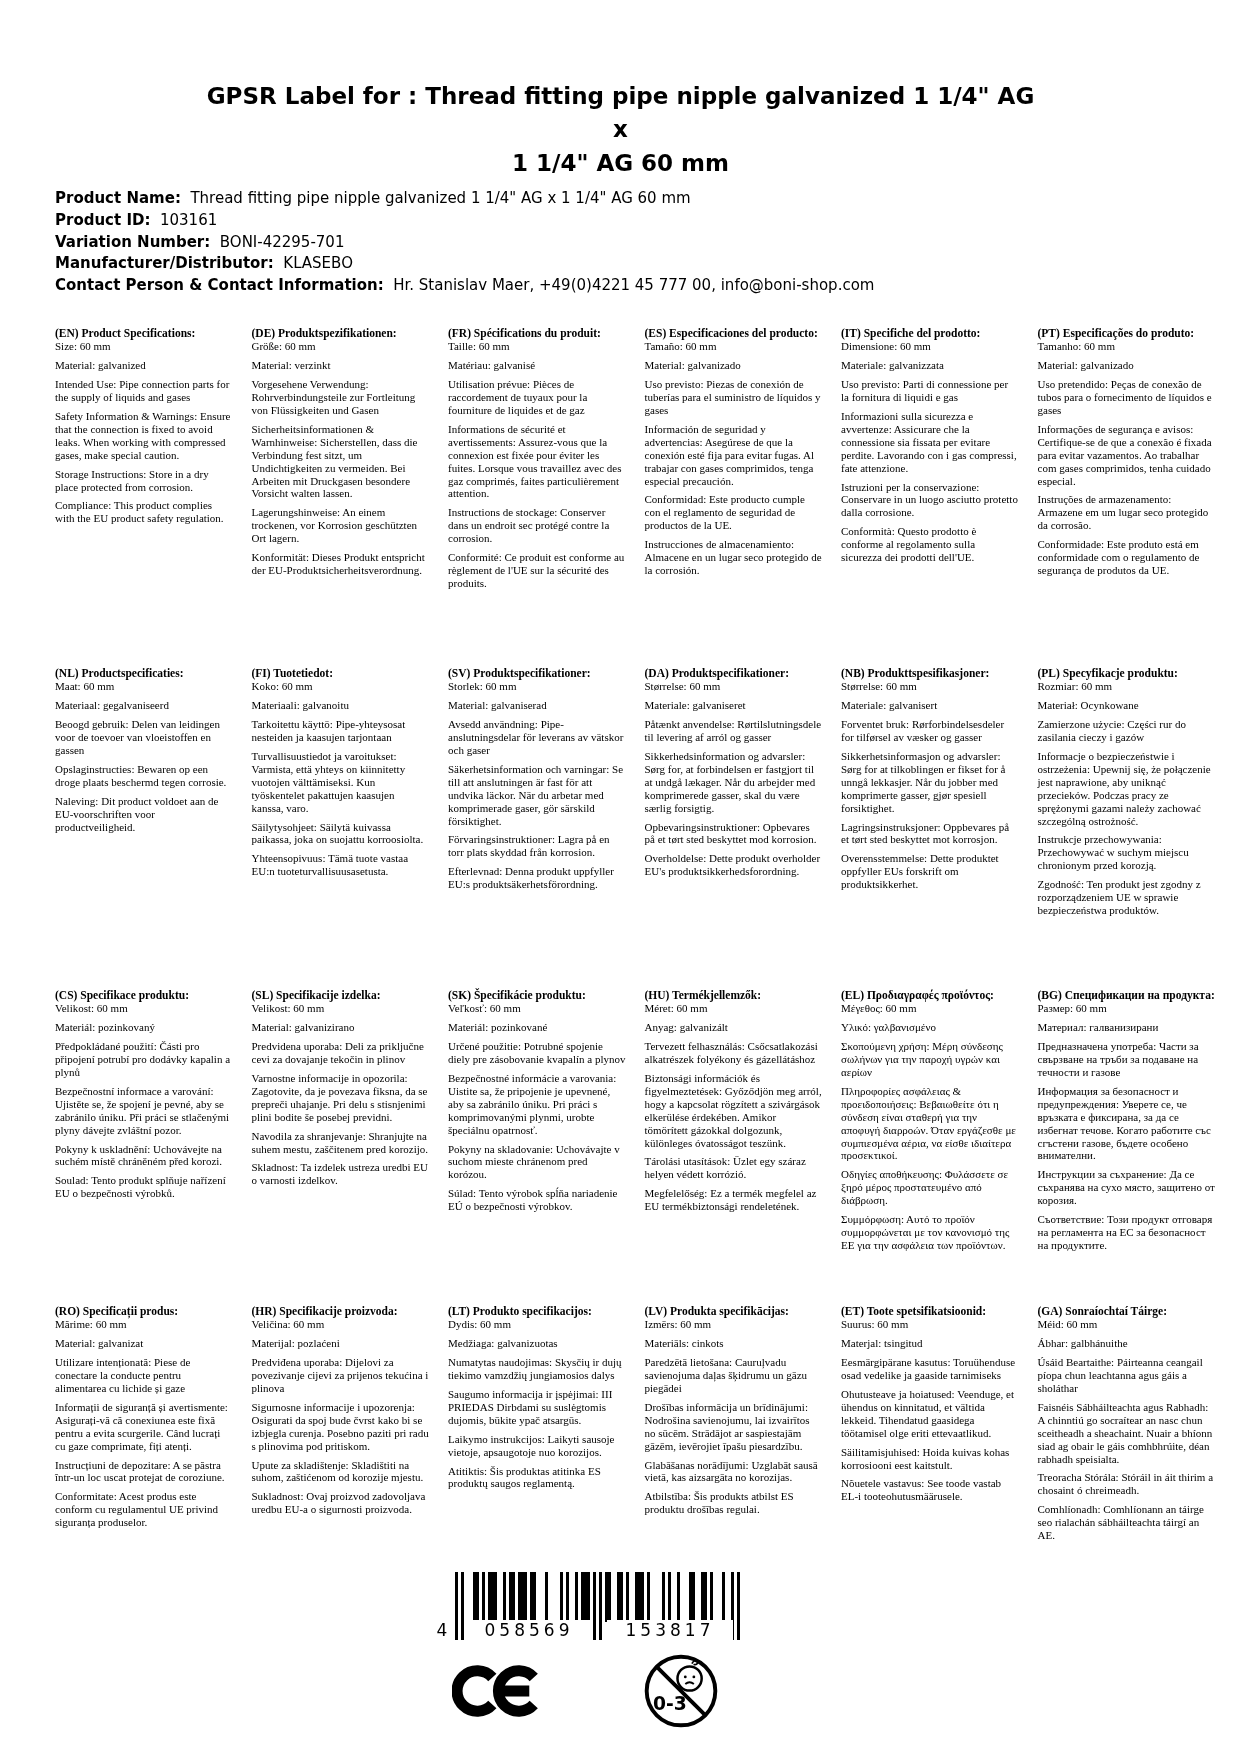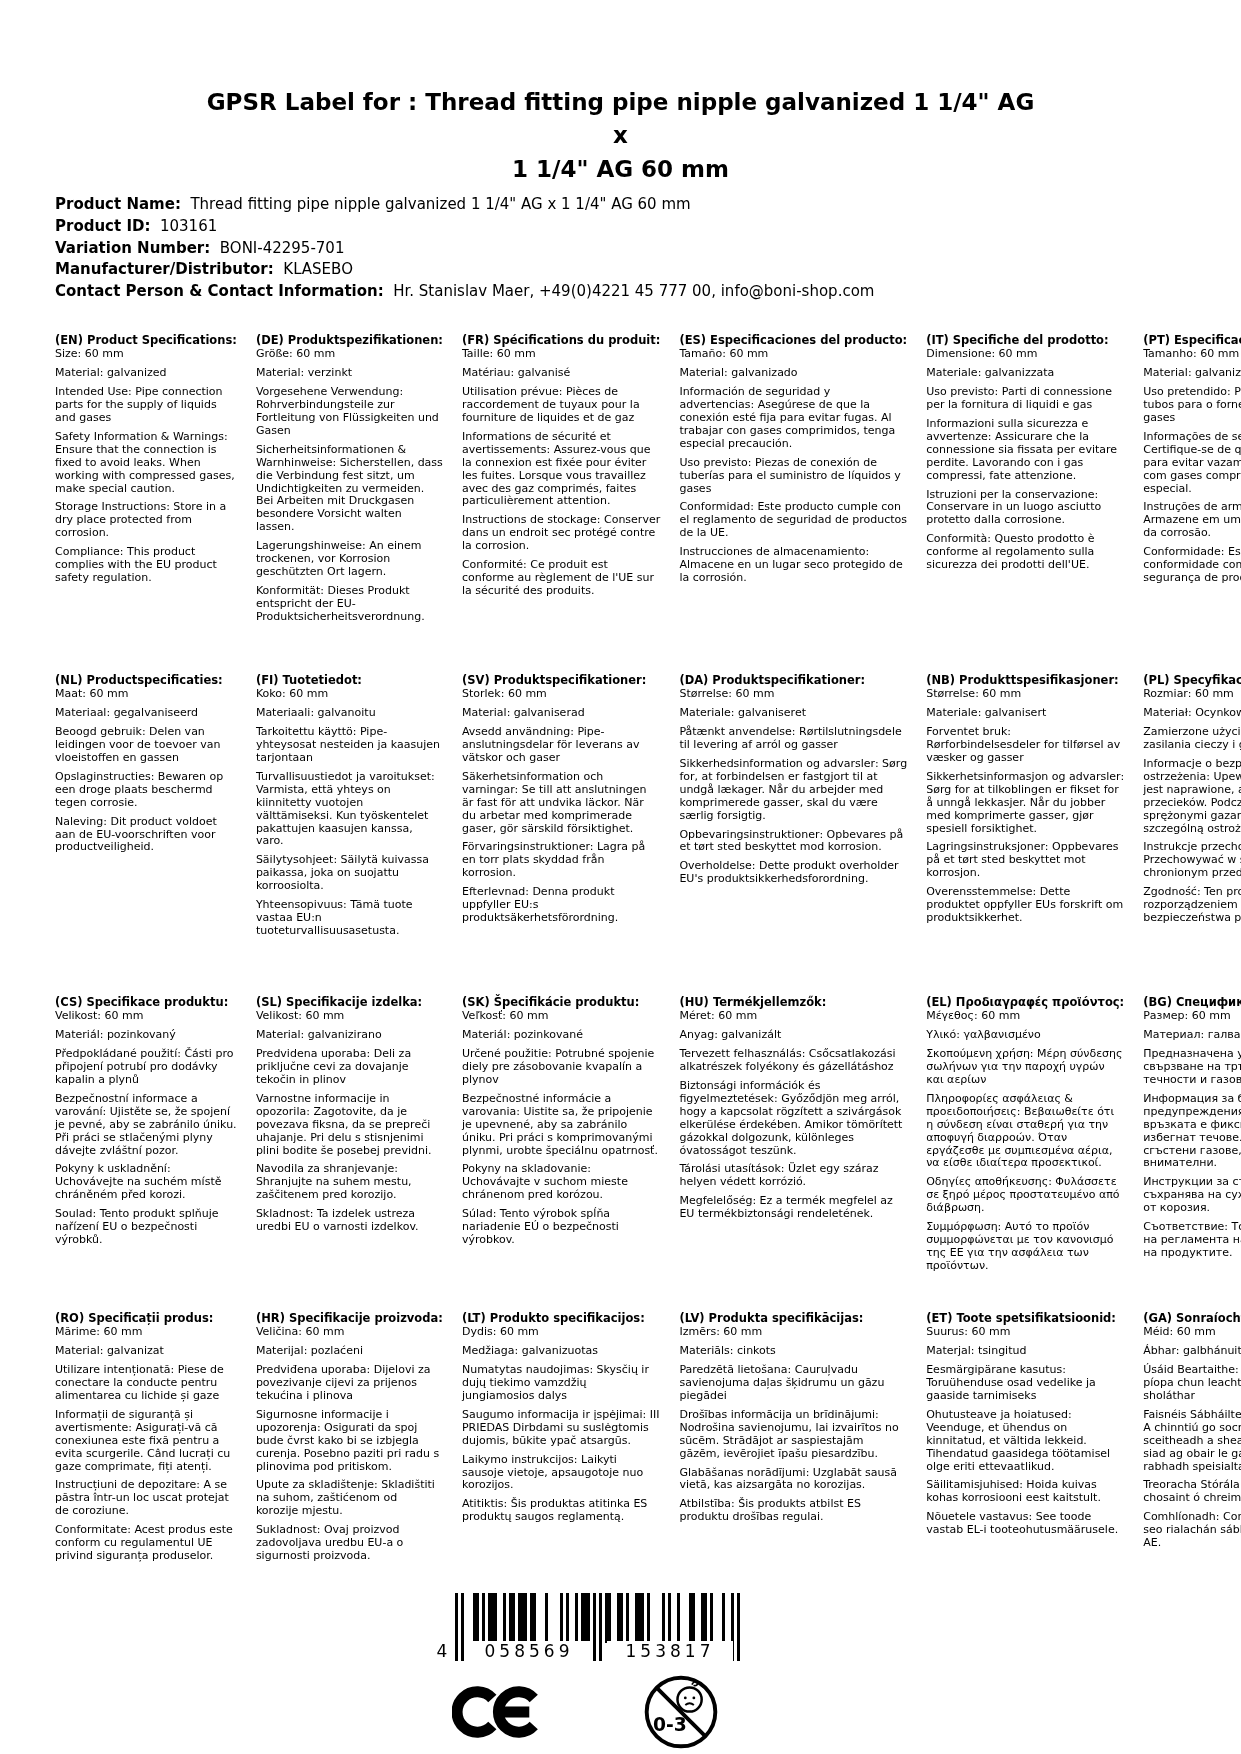--- a/index.html
+++ b/index.html
@@ -1,32 +1,33 @@
 <!DOCTYPE html>
 <html><head>
 <meta charset="utf-8">
 <style>
   * { margin:0; padding:0; box-sizing:border-box; }
   html,body { background:#fff; }
   body { width:1241px; min-height:1754px; color:#000; font-family:"DejaVu Sans", sans-serif; }
   .page { position:relative; width:1241px; min-height:1754px; padding-top:78px; overflow:hidden; }
 
-  .title { width:840px; margin:8px auto; text-align:center; font-size:23px; font-weight:bold; line-height:1.45; }
+  .title { width:840px; margin:2px auto; text-align:center; font-size:23px; font-weight:bold; line-height:1.45; }
 
   .product-info { margin:8px 0 0 55px; font-size:15px; line-height:1.45; }
   .pi-label { font-weight:bold; }
   .pi-value { font-weight:normal; }
 
   .spec-grid {
     display:grid;
     grid-template-columns:repeat(6, 1fr);
     grid-template-rows:340px 322px 316px auto;
     column-gap:19px;
     width:1160px;
     margin:30px 0 0 55px;
+    font-family:Liberation Serif, serif;
   }
   .spec-block { overflow:visible; }
   .spec-header { font-weight:bold; font-size:11.5px; white-space:nowrap; overflow:visible; margin-bottom:1px; }
   .spec-par { font-size:11px; line-height:1.18; margin:0 0 6px 0; }
 
   .barcode-wrap { position:relative; width:285px; height:70px; margin:24px 0 0 455px; }
   .bars { display:flex; align-items:flex-start; height:70px; }
   .module { width:3px; height:50px; flex:0 0 3px; }
   .module.black { background:#000; }
   .module.guard { height:68px; }
@@ -81,22 +82,22 @@
         <p class="spec-par">Matériau: galvanisé</p>
         <p class="spec-par">Utilisation prévue: Pièces de raccordement de tuyaux pour la fourniture de liquides et de gaz</p>
         <p class="spec-par">Informations de sécurité et avertissements: Assurez-vous que la connexion est fixée pour éviter les fuites. Lorsque vous travaillez avec des gaz comprimés, faites particulièrement attention.</p>
         <p class="spec-par">Instructions de stockage: Conserver dans un endroit sec protégé contre la corrosion.</p>
         <p class="spec-par">Conformité: Ce produit est conforme au règlement de l'UE sur la sécurité des produits.</p>
       </div>
       <div class="spec-block">
         <div class="spec-header">(ES) Especificaciones del producto:</div>
         <p class="spec-par">Tamaño: 60 mm</p>
         <p class="spec-par">Material: galvanizado</p>
+        <p class="spec-par">Uso previsto: Piezas de conexión de tuberías para el suministro de líquidos y gases</p>
         <p class="spec-par">Información de seguridad y advertencias: Asegúrese de que la conexión esté fija para evitar fugas. Al trabajar con gases comprimidos, tenga especial precaución.</p>
-        <p class="spec-par">Uso previsto: Piezas de conexión de tuberías para el suministro de líquidos y gases</p>
         <p class="spec-par">Conformidad: Este producto cumple con el reglamento de seguridad de productos de la UE.</p>
         <p class="spec-par">Instrucciones de almacenamiento: Almacene en un lugar seco protegido de la corrosión.</p>
       </div>
       <div class="spec-block">
         <div class="spec-header">(IT) Specifiche del prodotto:</div>
         <p class="spec-par">Dimensione: 60 mm</p>
         <p class="spec-par">Materiale: galvanizzata</p>
         <p class="spec-par">Uso previsto: Parti di connessione per la fornitura di liquidi e gas</p>
         <p class="spec-par">Informazioni sulla sicurezza e avvertenze: Assicurare che la connessione sia fissata per evitare perdite. Lavorando con i gas compressi, fate attenzione.</p>
         <p class="spec-par">Istruzioni per la conservazione: Conservare in un luogo asciutto protetto dalla corrosione.</p>

